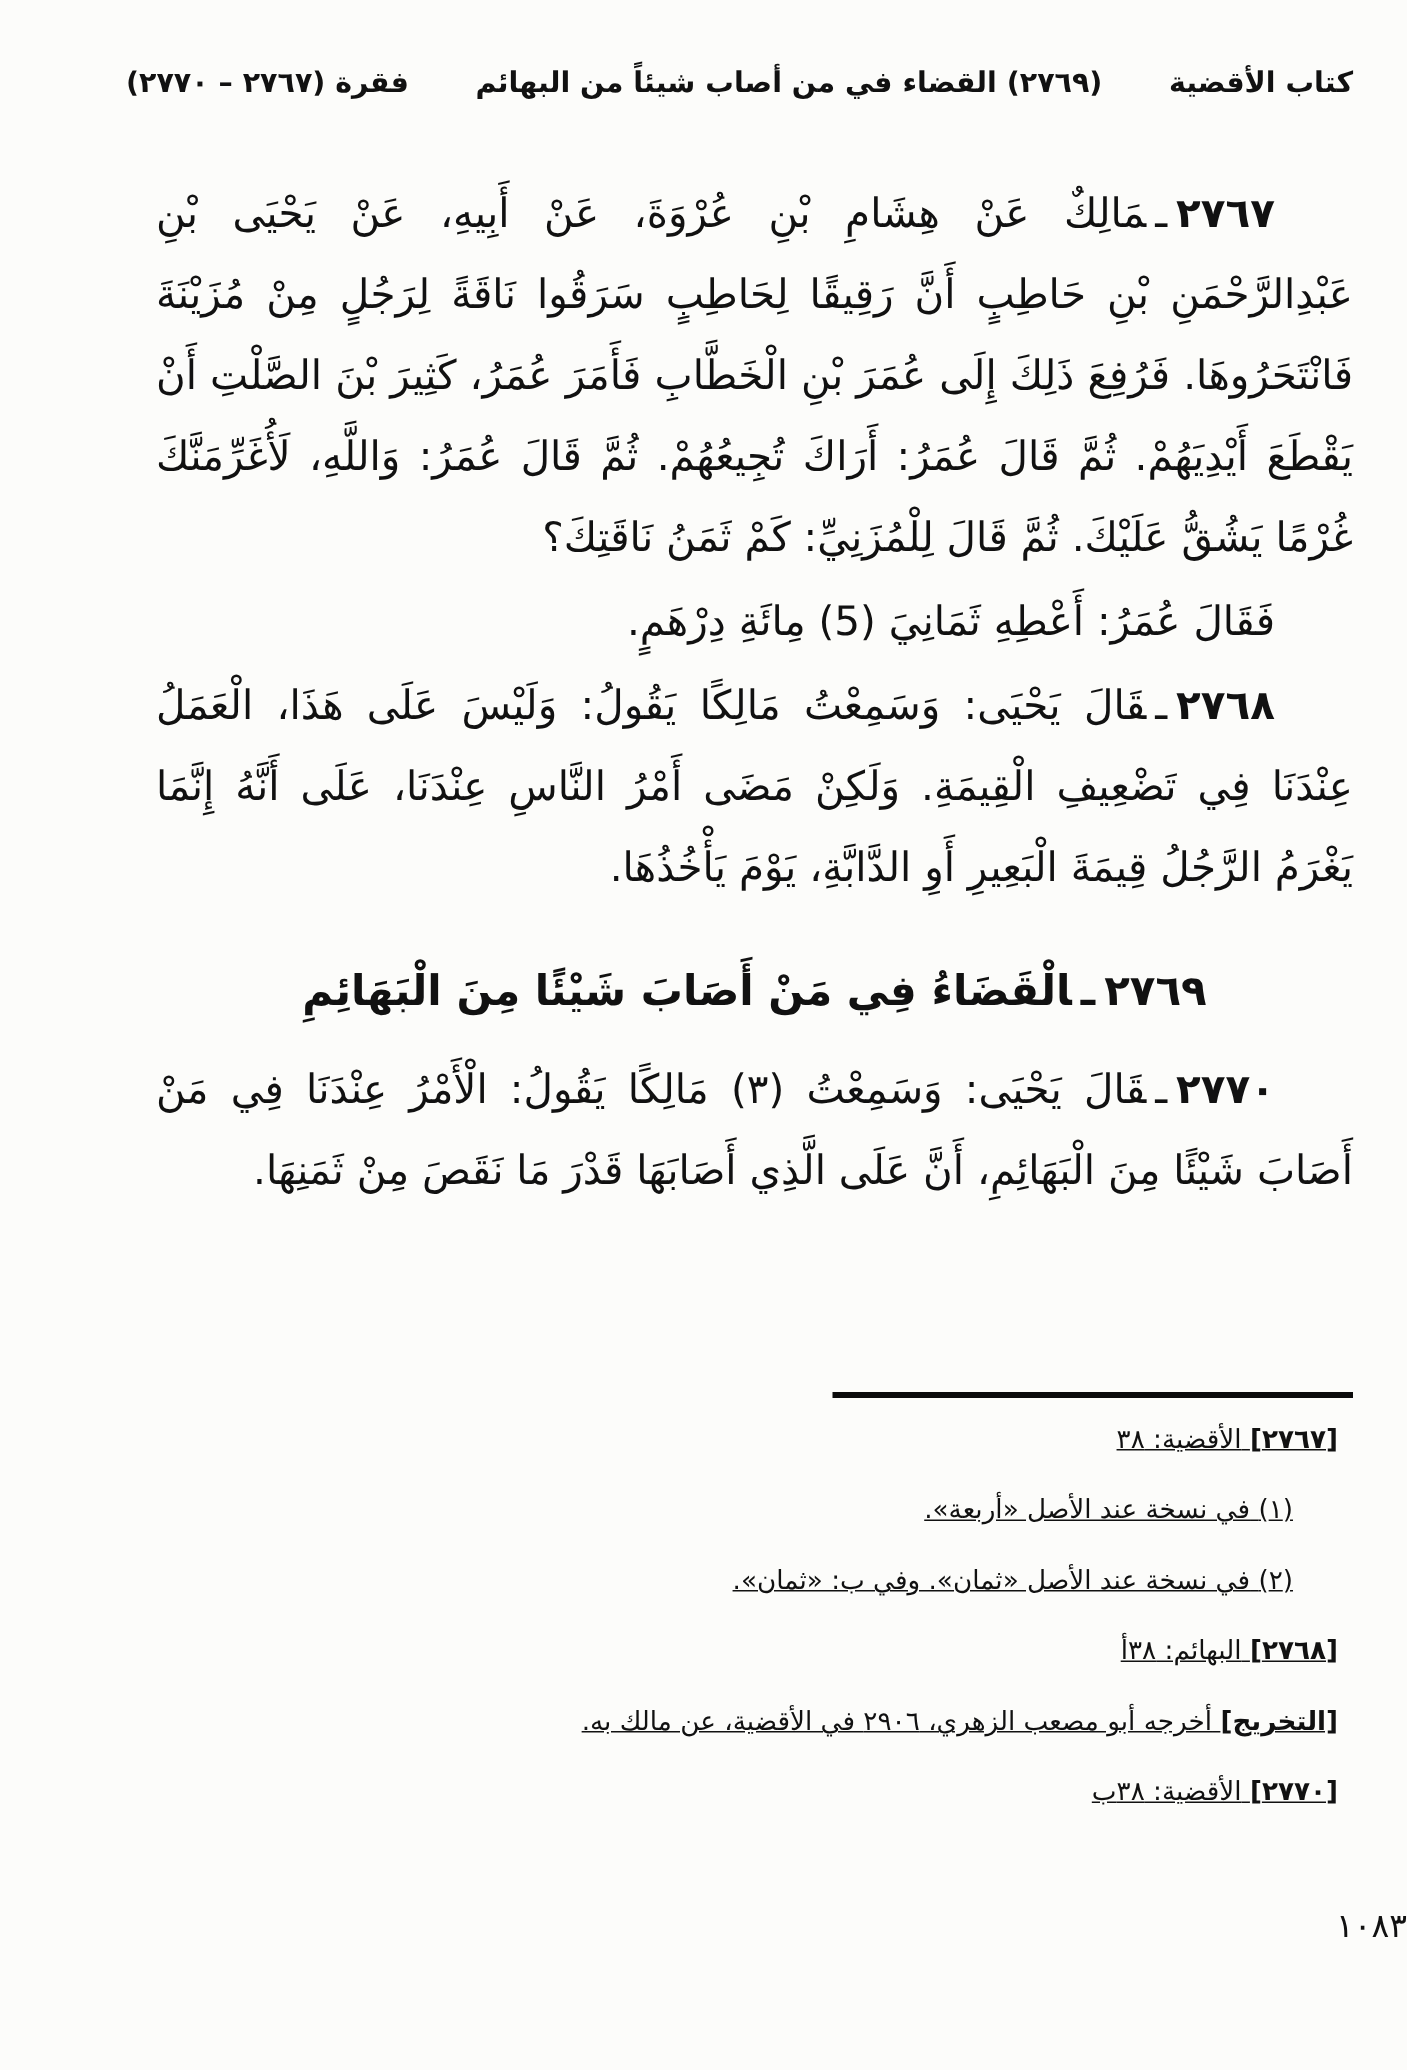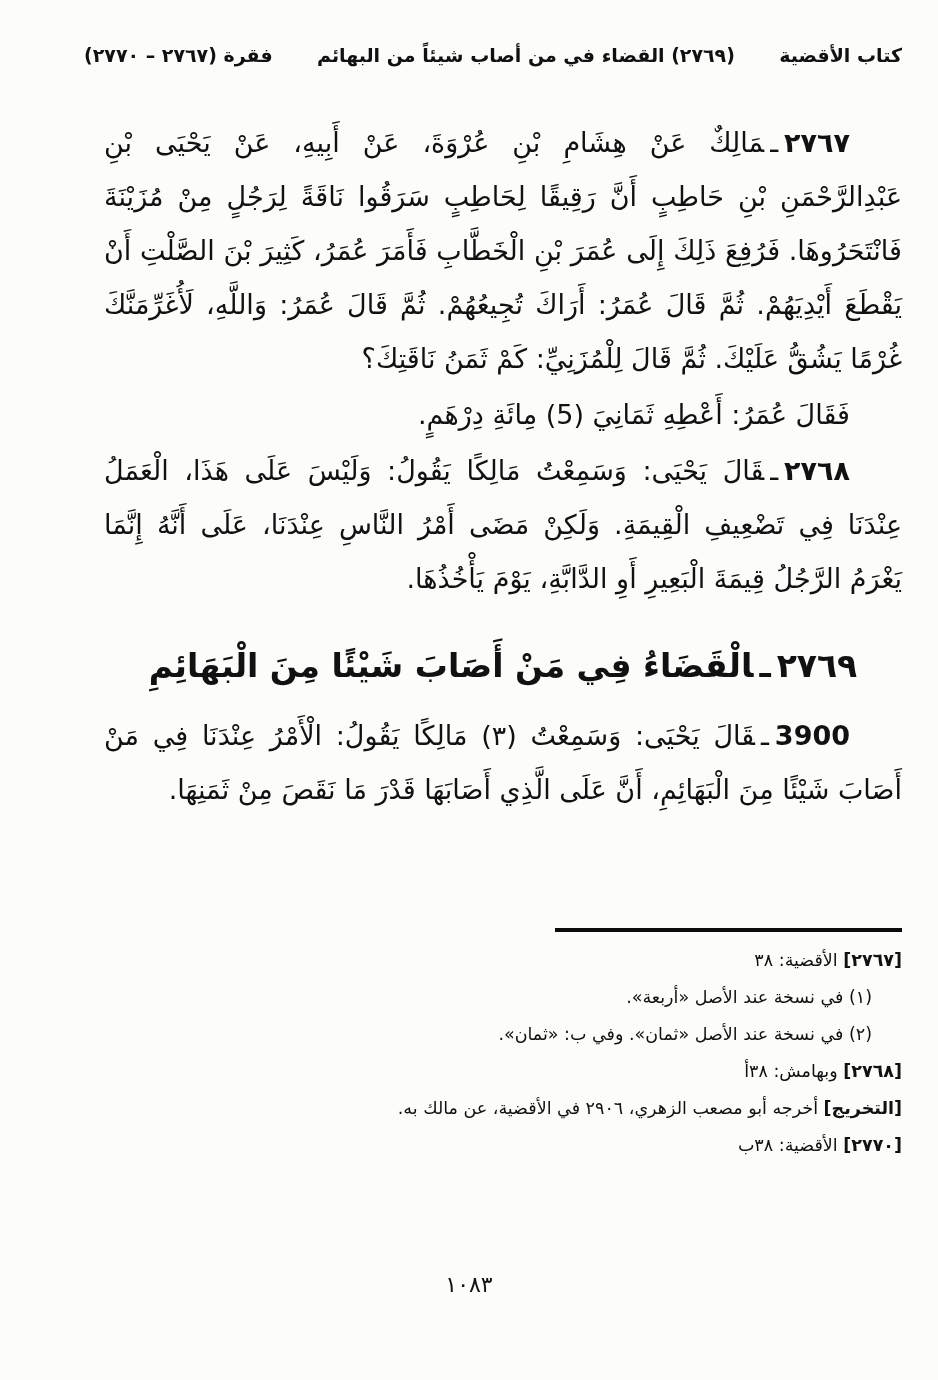--- a/index.html
+++ b/index.html
@@ -30,40 +30,40 @@
     font-size:27px;line-height:2.0;margin-left:20px;
   }
   .body-text p{margin:0 0 2px;}
   .para{text-indent:52px;}
   .quote{text-indent:52px;margin:4px 0;}
   .hnum{font-weight:bold;}
   .hdash{padding:0 6px;}
   .section-heading{
     margin:30px 0 14px;
     text-align:center;text-indent:0;
-    font-size:33px;font-weight:bold;line-height:1.8;
+    font-size:28px;font-weight:bold;line-height:1.8;
   }
   
   .footnotes{
     position:absolute;top:928px;right:36px;left:84px;
     direction:rtl;text-align:justify;
     font-size:17.5px;line-height:2.12;
   }
   .fn-rule{
     width:347px;height:4px;background:#0b0b0b;
     margin:0 0 10px auto;margin-right:0;
   }
-  .fn{margin:0;}
+  .fn{margin:10px;text-decoration:underline;}
   .fn .fnl{font-weight:bold;}
   .fn .fnl.plain{font-weight:normal;}
   .fn.indent{padding-right:30px;}
   
   .page-number{
     position:absolute;top:1272px;right:0;left:0;
-    text-align:center;font-size:22px;letter-spacing:2px;
+    text-align:right;font-size:22px;letter-spacing:2px;
   }
 </style>
 </head>
 <body>
 
 <div class="page">
 
   <header class="running-head">
     <span class="rh-right">كتاب الأقضية</span>
     <span class="rh-center">(٢٧٦٩) القضاء في من أصاب شيئاً من البهائم</span>
@@ -74,35 +74,35 @@
 
     <p class="para hadith"><span class="hnum">٢٧٦٧</span><span class="hdash">ـ</span><span class="htext">مَالِكٌ عَنْ هِشَامِ بْنِ عُرْوَةَ، عَنْ أَبِيهِ، عَنْ يَحْيَى بْنِ عَبْدِالرَّحْمَنِ بْنِ حَاطِبٍ أَنَّ رَقِيقًا لِحَاطِبٍ سَرَقُوا نَاقَةً لِرَجُلٍ مِنْ مُزَيْنَةَ فَانْتَحَرُوهَا. فَرُفِعَ ذَلِكَ إِلَى عُمَرَ بْنِ الْخَطَّابِ فَأَمَرَ عُمَرُ، كَثِيرَ بْنَ الصَّلْتِ أَنْ يَقْطَعَ أَيْدِيَهُمْ. ثُمَّ قَالَ عُمَرُ: أَرَاكَ تُجِيعُهُمْ. ثُمَّ قَالَ عُمَرُ: وَاللَّهِ، لَأُغَرِّمَنَّكَ غُرْمًا يَشُقُّ عَلَيْكَ. ثُمَّ قَالَ لِلْمُزَنِيِّ: كَمْ ثَمَنُ نَاقَتِكَ؟</span></p>
 
 
     <p class="quote"><span class="htext">فَقَالَ عُمَرُ: أَعْطِهِ ثَمَانِيَ (5) مِائَةِ دِرْهَمٍ.</span></p>
 
     <p class="para hadith"><span class="hnum">٢٧٦٨</span><span class="hdash">ـ</span><span class="htext">قَالَ يَحْيَى: وَسَمِعْتُ مَالِكًا يَقُولُ: وَلَيْسَ عَلَى هَذَا، الْعَمَلُ عِنْدَنَا فِي تَضْعِيفِ الْقِيمَةِ. وَلَكِنْ مَضَى أَمْرُ النَّاسِ عِنْدَنَا، عَلَى أَنَّهُ إِنَّمَا يَغْرَمُ الرَّجُلُ قِيمَةَ الْبَعِيرِ أَوِ الدَّابَّةِ، يَوْمَ يَأْخُذُهَا.</span></p>
 
     <h2 class="section-heading"><span class="hnum">٢٧٦٩</span><span class="hdash">ـ</span><span>الْقَضَاءُ فِي مَنْ أَصَابَ شَيْئًا مِنَ الْبَهَائِمِ</span></h2>
 
-    <p class="para hadith"><span class="hnum">3900</span><span class="hdash">ـ</span><span class="htext">قَالَ يَحْيَى: وَسَمِعْتُ (٣) مَالِكًا يَقُولُ: الْأَمْرُ عِنْدَنَا فِي مَنْ أَصَابَ شَيْئًا مِنَ الْبَهَائِمِ، أَنَّ عَلَى الَّذِي أَصَابَهَا قَدْرَ مَا نَقَصَ مِنْ ثَمَنِهَا.</span></p>
+    <p class="para hadith"><span class="hnum">٢٧٧٠</span><span class="hdash">ـ</span><span class="htext">قَالَ يَحْيَى: وَسَمِعْتُ (٣) مَالِكًا يَقُولُ: الْأَمْرُ عِنْدَنَا فِي مَنْ أَصَابَ شَيْئًا مِنَ الْبَهَائِمِ، أَنَّ عَلَى الَّذِي أَصَابَهَا قَدْرَ مَا نَقَصَ مِنْ ثَمَنِهَا.</span></p>
 
   </main>
 
   <footer class="footnotes">
     <div class="fn-rule"></div>
 
     <p class="fn"><span class="fnl">[٢٧٦٧]</span> <span>الأقضية: ٣٨</span></p>
 
     <p class="fn indent"><span class="fnl plain">(١)</span> <span>في نسخة عند الأصل «أربعة».</span></p>
 
     <p class="fn indent"><span class="fnl plain">(٢)</span> <span>في نسخة عند الأصل «ثمان». وفي ب: «ثمان».</span></p>
 
 
-    <p class="fn"><span class="fnl">[٢٧٦٨]</span> <span>وبهامش: ٣٨أ</span></p>
+    <p class="fn"><span class="fnl">[٢٧٦٨]</span> <span>البهائم: ٣٨أ</span></p>
 
     <p class="fn"><span class="fnl">[التخريج]</span> <span>أخرجه أبو مصعب الزهري، ٢٩٠٦ في الأقضية، عن مالك به.</span></p>
 
     <p class="fn"><span class="fnl">[٢٧٧٠]</span> <span>الأقضية: ٣٨ب</span></p>
 
   </footer>
 
   <div class="page-number">١٠٨٣</div>
 
 </div>

